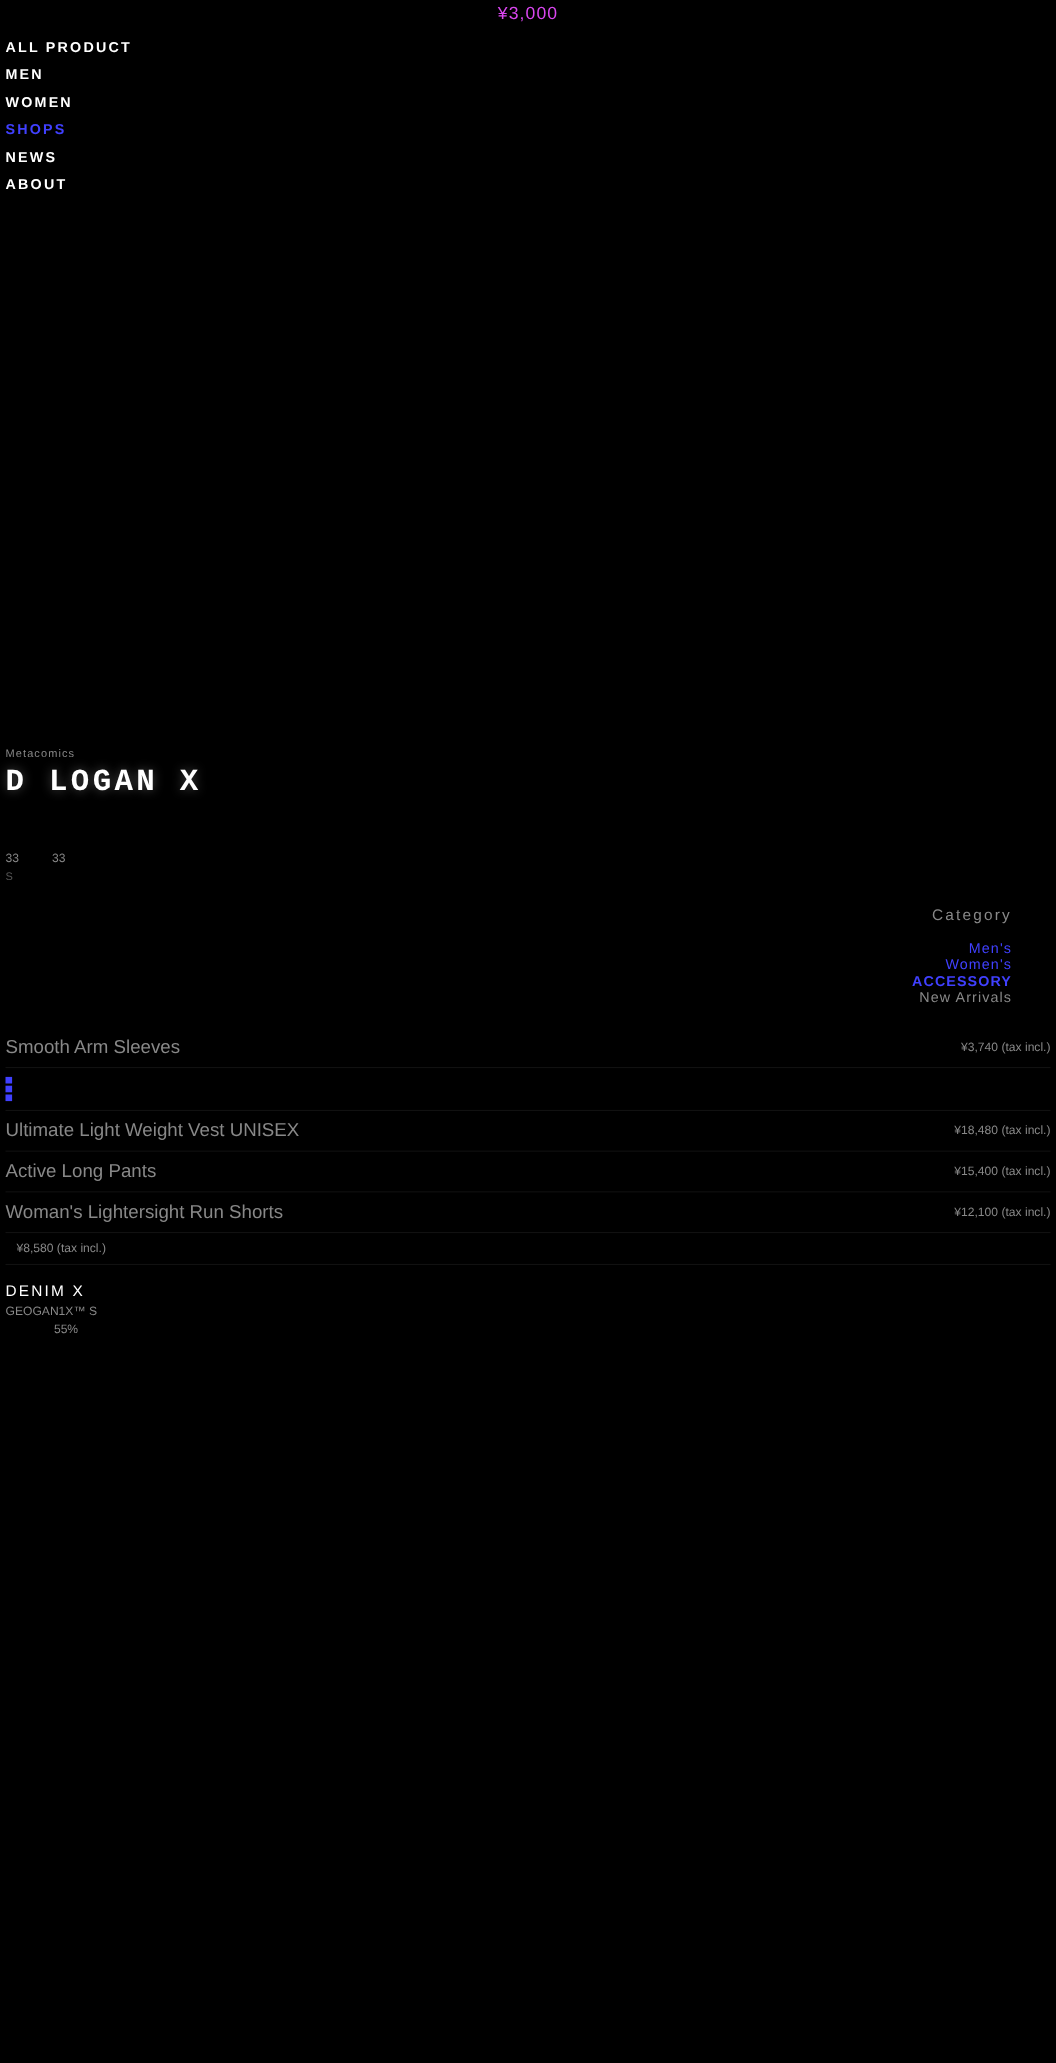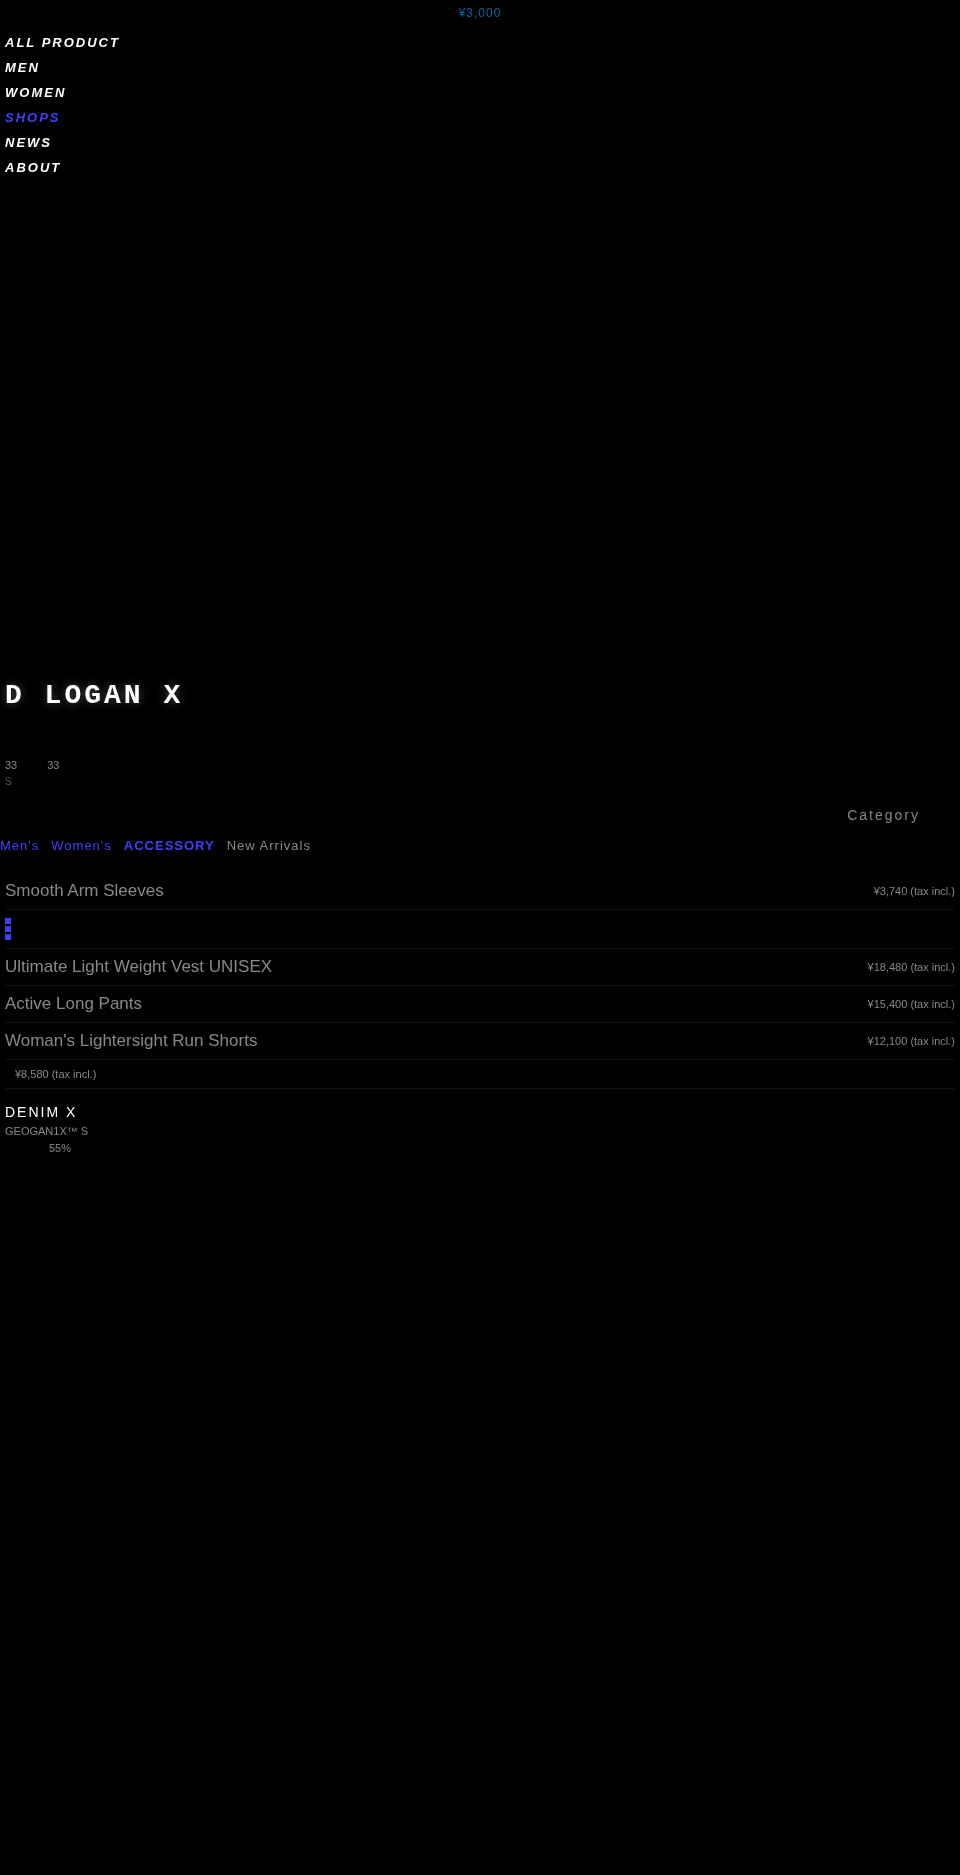--- a/index.html
+++ b/index.html
@@ -18,41 +18,40 @@
       position: relative;
       width: 100%;
       height: 20px;
       display: flex;
       align-items: center;
       justify-content: center;
       padding-top: 5px;
     }
 
     .header-price {
-      color: #0369a1;
-      font-size: 12px;
+      color: #d946ef;
+      font-size: 16px;
       letter-spacing: 1px;
     }
 
     
     .nav {
       padding: 15px 0 0 5px;
       display: flex;
       flex-direction: column;
       gap: 10px;
     }
 
     .nav-item {
       font-size: 13px;
       font-weight: bold;
       letter-spacing: 2px;
       cursor: pointer;
       color: #fff;
       text-transform: uppercase;
-      font-style: italic;
     }
 
     .nav-item.shops {
       color: #4040ff;
     }
 
     
     .hero-area {
       width: 100%;
       height: 500px;
@@ -107,23 +106,22 @@
 
     .category-title {
       font-size: 14px;
       color: #888;
       letter-spacing: 2px;
       margin-bottom: 15px;
     }
 
     .category-list {
       display: flex;
-      flex-direction: row;
+      flex-direction: column;
       align-items: flex-end;
-      gap: 12px;
     }
 
     .category-link {
       font-size: 13px;
       color: #4040ff;
       letter-spacing: 1px;
       cursor: pointer;
     }
 
     .category-link.accessory {
@@ -217,20 +215,21 @@
   <div class="nav-item">MEN</div>
   <div class="nav-item">WOMEN</div>
   <div class="nav-item shops">SHOPS</div>
   <div class="nav-item">NEWS</div>
   <div class="nav-item">ABOUT</div>
 </nav>
 
 <div class="hero-area"></div>
 
 <div class="metacomics-section">
+  <div class="metacomics-label">Metacomics</div>
   <div class="brand-logo">D LOGAN X</div>
   <div class="brand-stats">
     <span class="stat-item">33</span>
     <span class="stat-item">33</span>
   </div>
   <div class="brand-desc">S</div>
 </div>
 
 <div class="category-section">
   <div class="category-title">Category</div>

